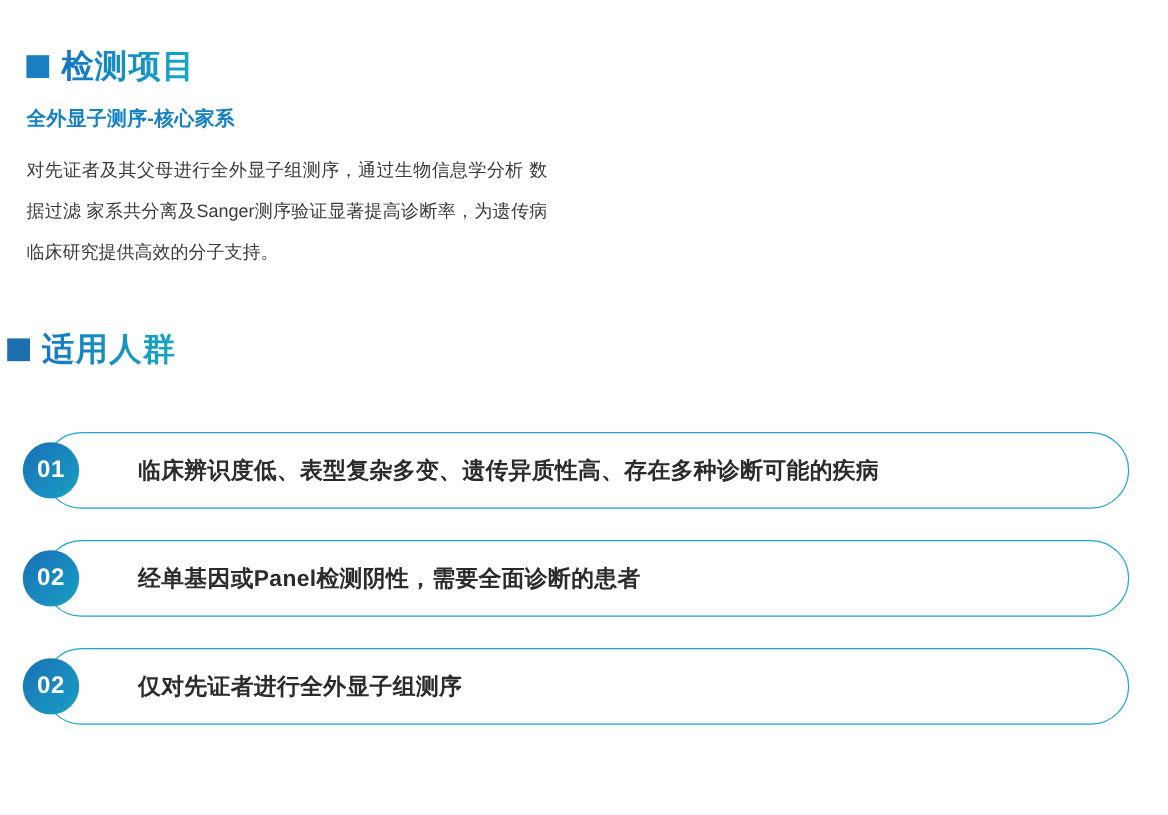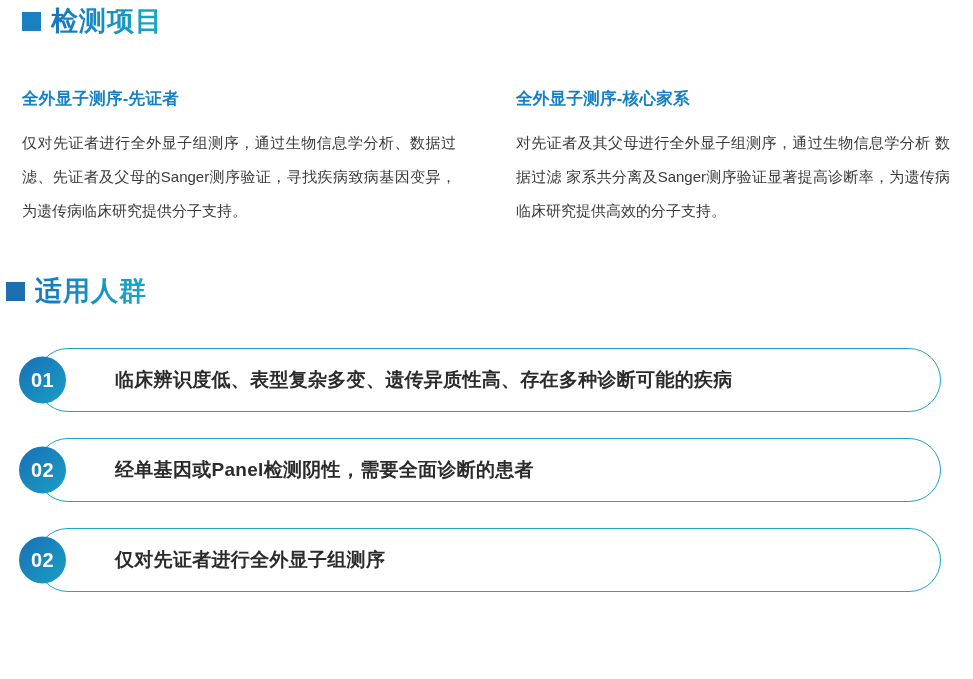--- a/index.html
+++ b/index.html
@@ -44,21 +44,21 @@
     font-size: 27px;
     font-weight: bold;
     letter-spacing: 1px;
     background: linear-gradient(90deg, #1577c0 0%, #17a9c4 100%);
     -webkit-background-clip: text;
     background-clip: text;
     color: transparent;
     line-height: 1.1;
   }
 
-  #section-1-head { position: absolute; left: 22px; top: 7px; }
+  #section-1-head { position: absolute; left: 22px; top: 41px; }
   #section-2-head { position: absolute; left: 6px; top: 277px; }
 
   
   .items {
     position: absolute;
     left: 22px;
     top: 88px;
     width: 929px;
     display: flex;
     gap: 60px;
@@ -78,21 +78,21 @@
     line-height: 34px;
     color: #3a3a3a;
     margin: 0;
     text-align: justify;
   }
 
   
   .rows {
     position: absolute;
     left: 36px;
-    top: 348px;
+    top: 360px;
     width: 905px;
   }
   .row {
     position: relative;
     height: 64px;
     margin-bottom: 26px;
     border: 1.4px solid #1ba5c6;
     border-radius: 32px;
     box-sizing: border-box;
     display: flex;
@@ -128,24 +128,20 @@
 
 <div class="page">
 
   <div class="section-head" id="section-1-head">
     <span class="sq"></span>
     <span class="title">检测项目</span>
   </div>
 
   <div class="items">
     <div class="item-col">
-      <div class="item-title">全外显子测序-先证者</div>
-      <p class="item-desc">仅对先证者进行全外显子组测序，通过生物信息学分析、数据过滤、先证者及父母的Sanger测序验证，寻找疾病致病基因变异，为遗传病临床研究提供分子支持。</p>
-    </div>
-    <div class="item-col">
       <div class="item-title">全外显子测序-核心家系</div>
       <p class="item-desc">对先证者及其父母进行全外显子组测序，通过生物信息学分析 数据过滤 家系共分离及Sanger测序验证显著提高诊断率，为遗传病临床研究提供高效的分子支持。</p>
     </div>
   </div>
 
   <div class="section-head" id="section-2-head">
     <span class="sq teal"></span>
     <span class="title">适用人群</span>
   </div>
 

